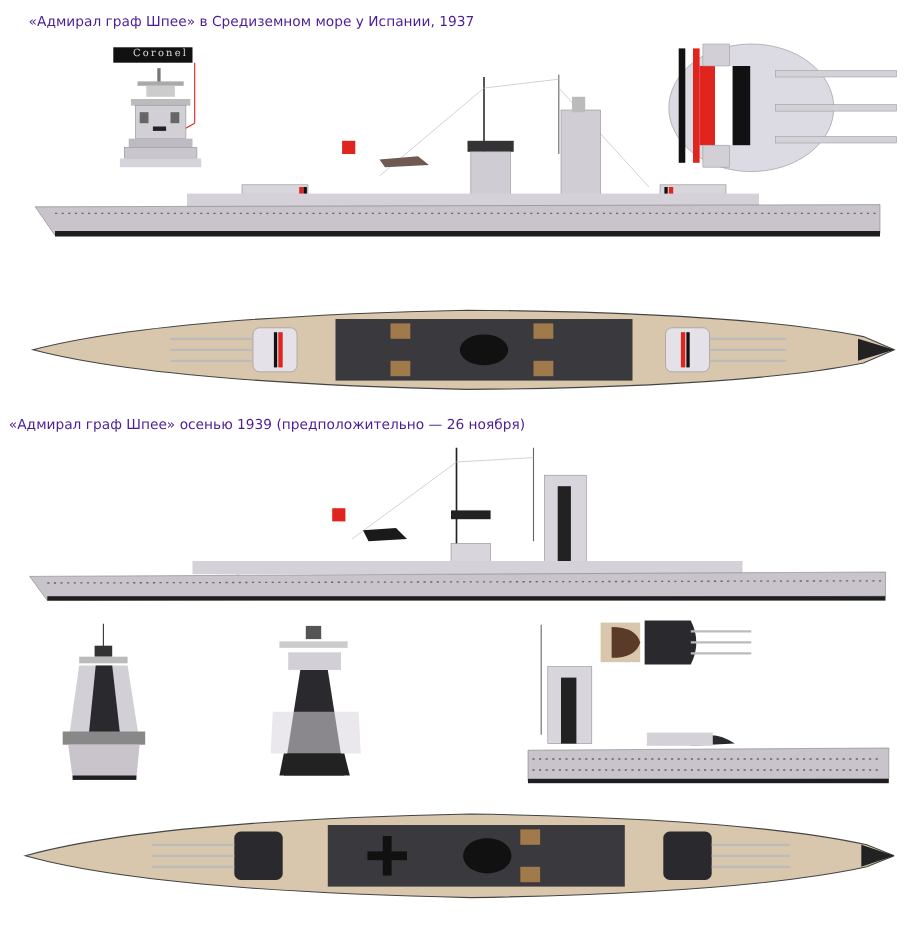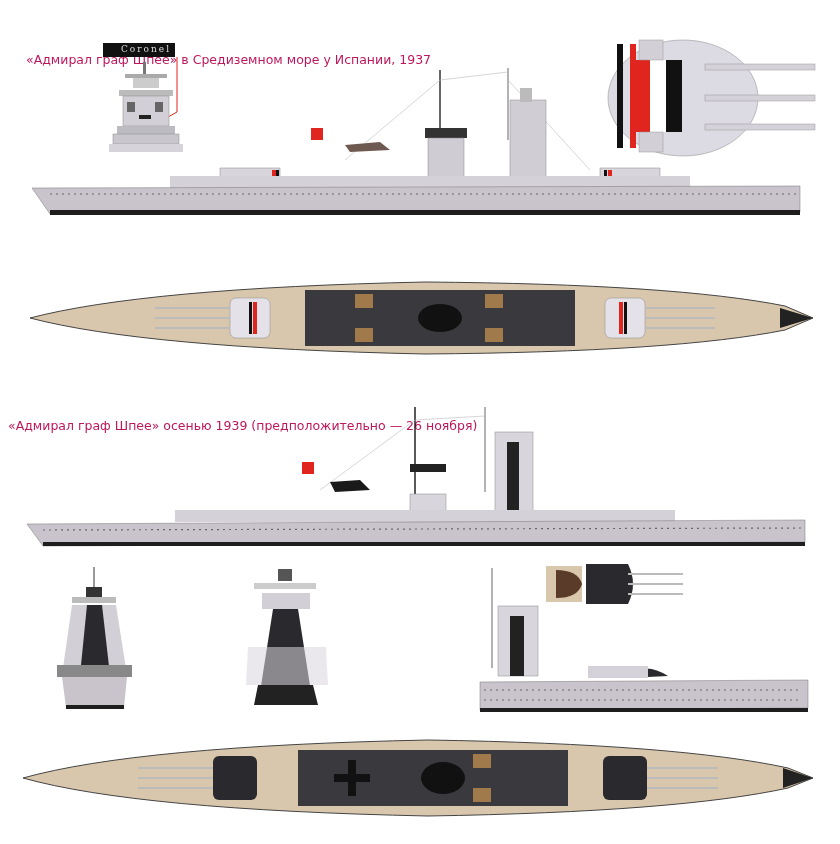--- a/index.html
+++ b/index.html
@@ -1,17 +1,17 @@
 <!DOCTYPE html>
 <html><head>
 <meta charset="utf-8">
 <style>
   html,body{margin:0;padding:0;background:#fff;}
   body{width:840px;height:844px;position:relative;overflow:hidden;font-family:"DejaVu Sans",sans-serif;}
-  .caption{position:absolute;font-size:12.5px;color:#be185d;white-space:nowrap;margin-top:40px;}
+  .caption{position:absolute;font-size:12.5px;color:#4c1d95;white-space:nowrap;}
   .abs{position:absolute;}
   svg{display:block;}
 </style>
 </head>
 <body>
 
 <div class="caption" style="left:26px;top:12px;">«Адмирал граф Шпее» в Средиземном море у Испании, 1937</div>
 
 <div class="abs" style="left:95px;top:40px;">
   <svg width="110" height="115" viewBox="0 0 110 115">

